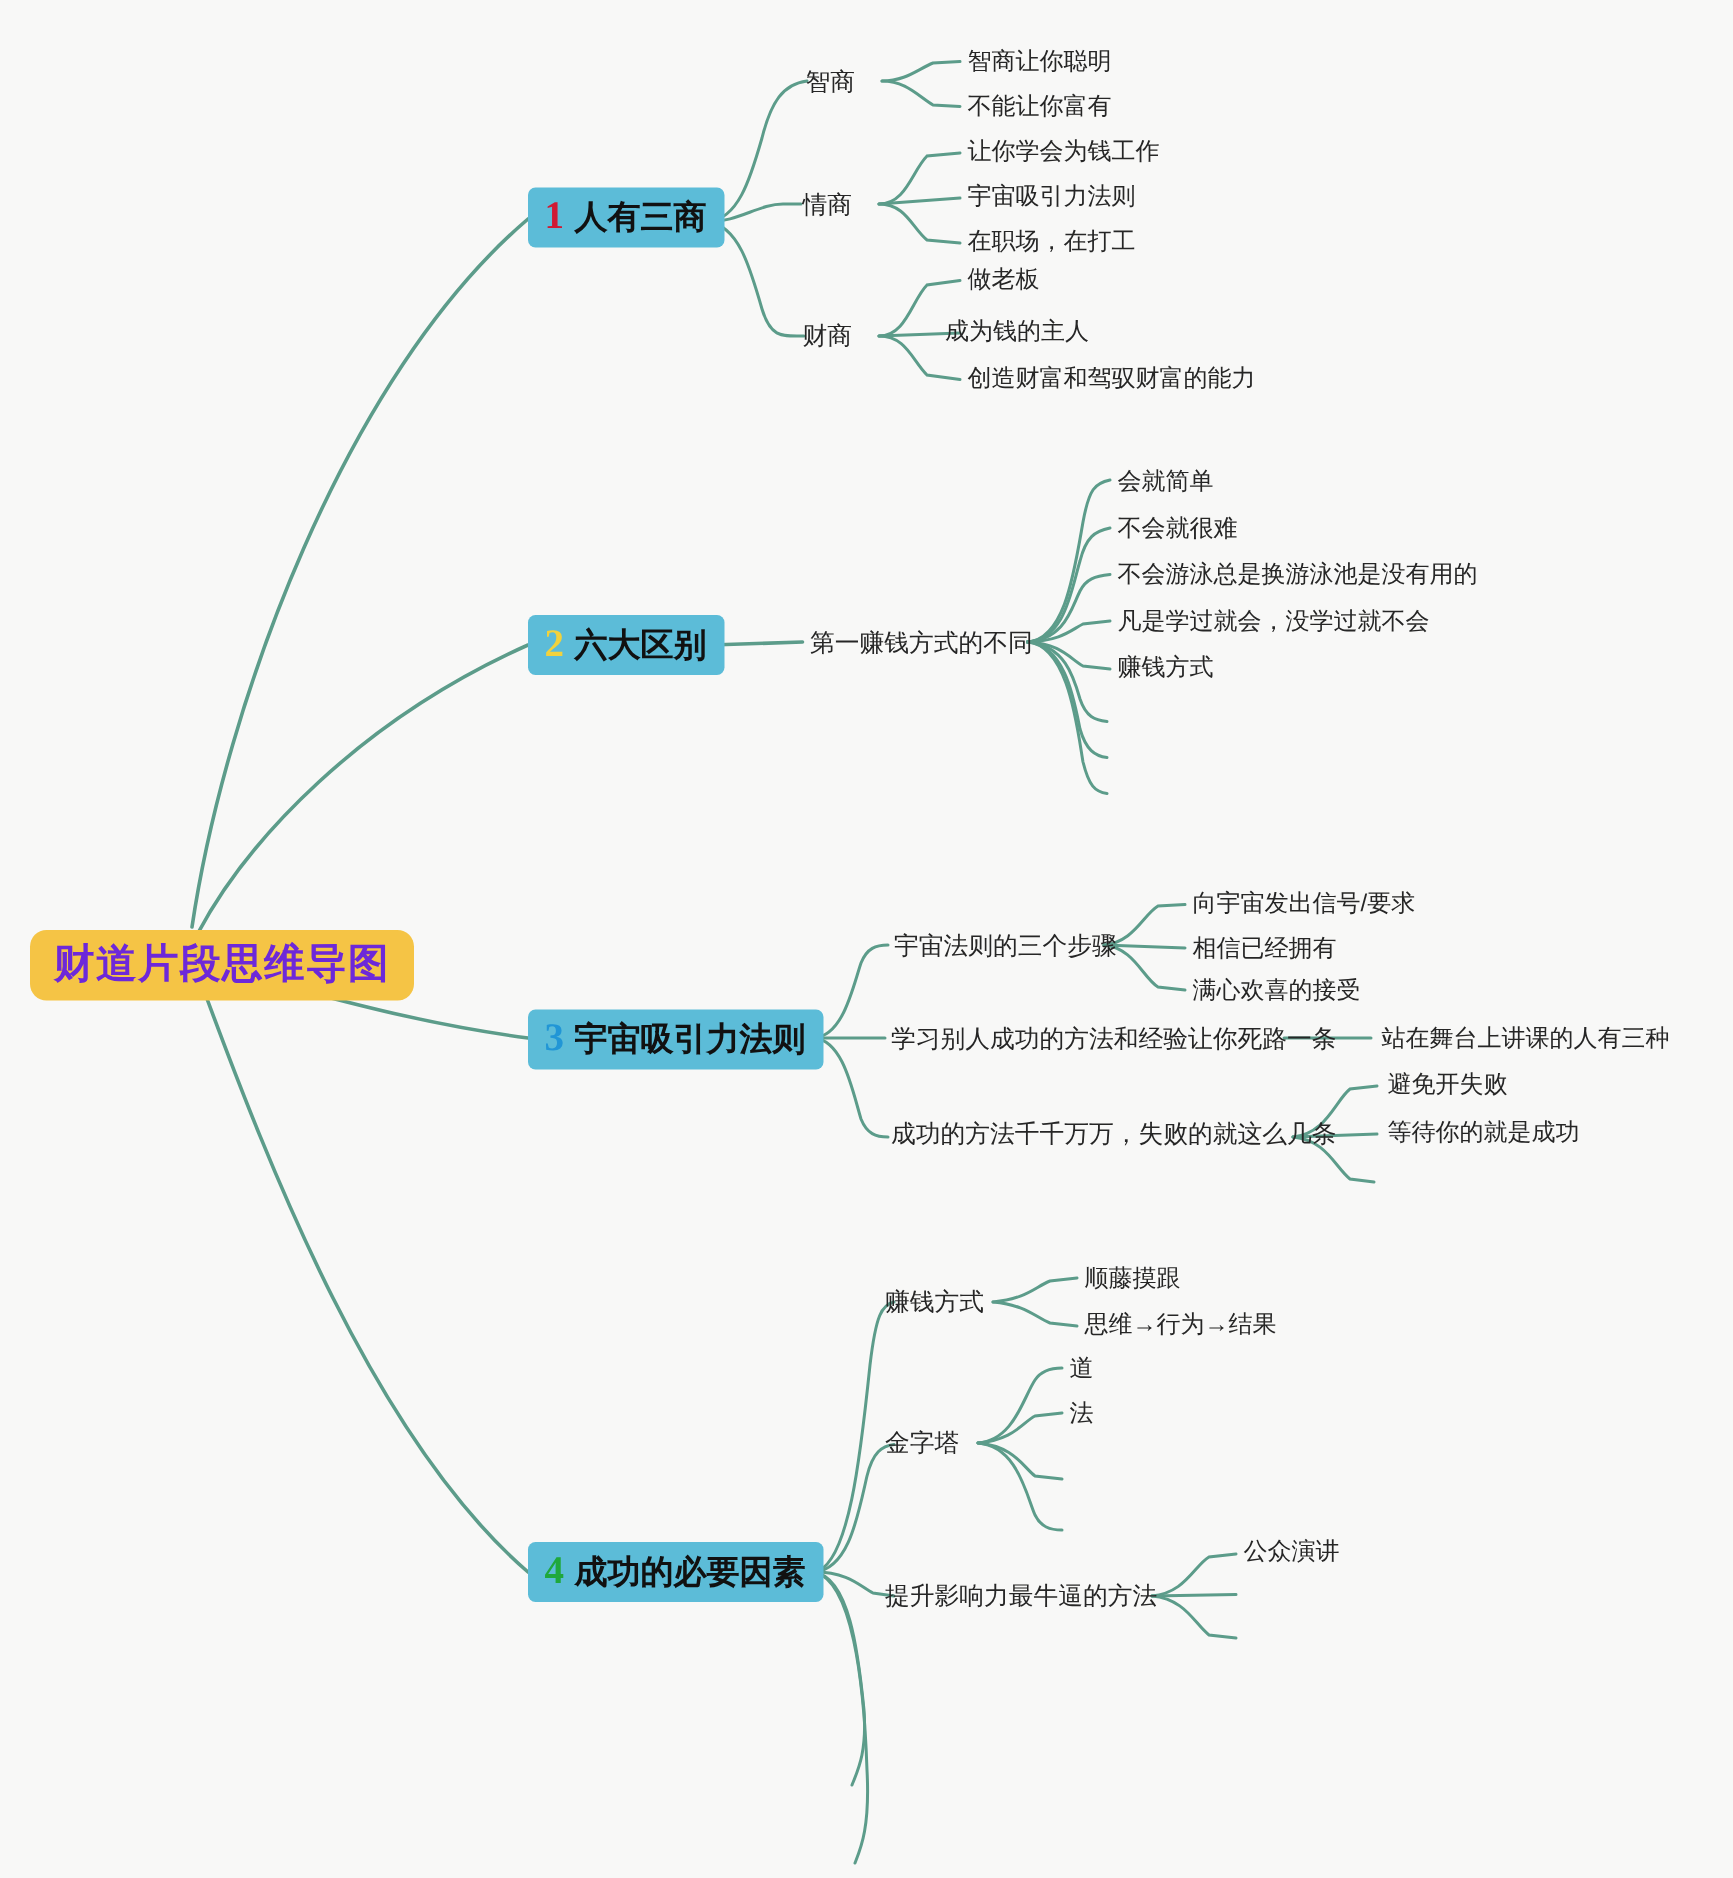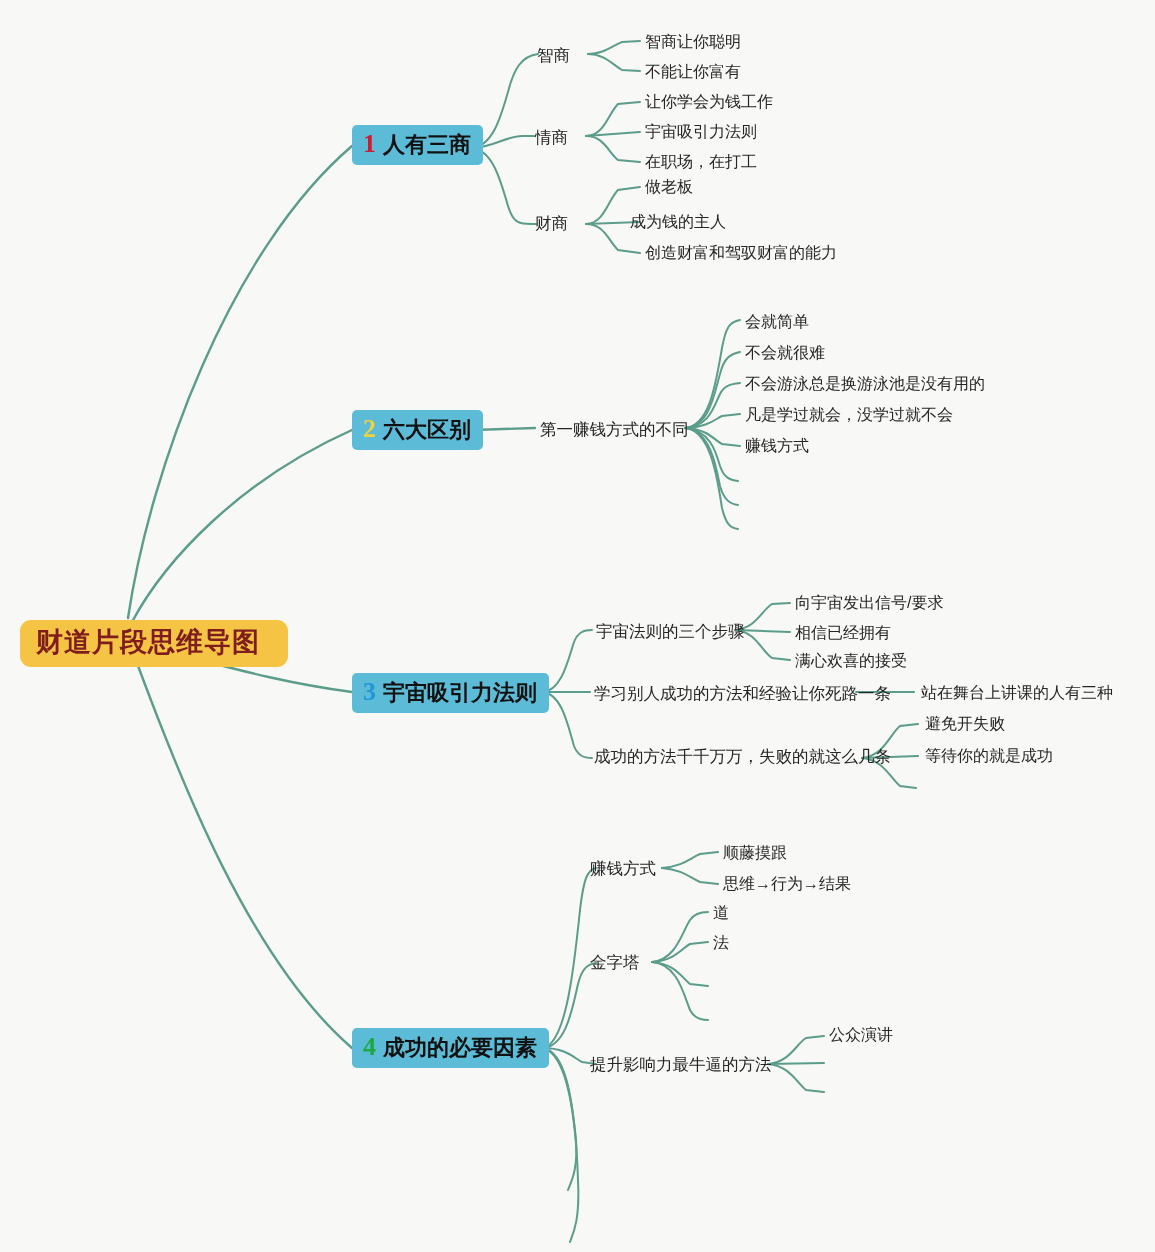--- a/index.html
+++ b/index.html
@@ -32,24 +32,24 @@
 
   .node {
     position: absolute;
     white-space: nowrap;
   }
 
   
   .root {
     background: #f5c445;
     border-radius: 11px;
-    padding: 9px 28px 11px 16px;
+    padding: 9px 16px 11px 16px;
     font-size: 27px;
     font-weight: bold;
-    color: #7f1d1d;
+    color: #6d28d9;
     letter-spacing: 1px;
     line-height: 1;
   }
 
   
   .branch {
     background: #5cbcd8;
     border-radius: 5px;
     padding: 6px 12px 7px 11px;
     font-size: 22px;

